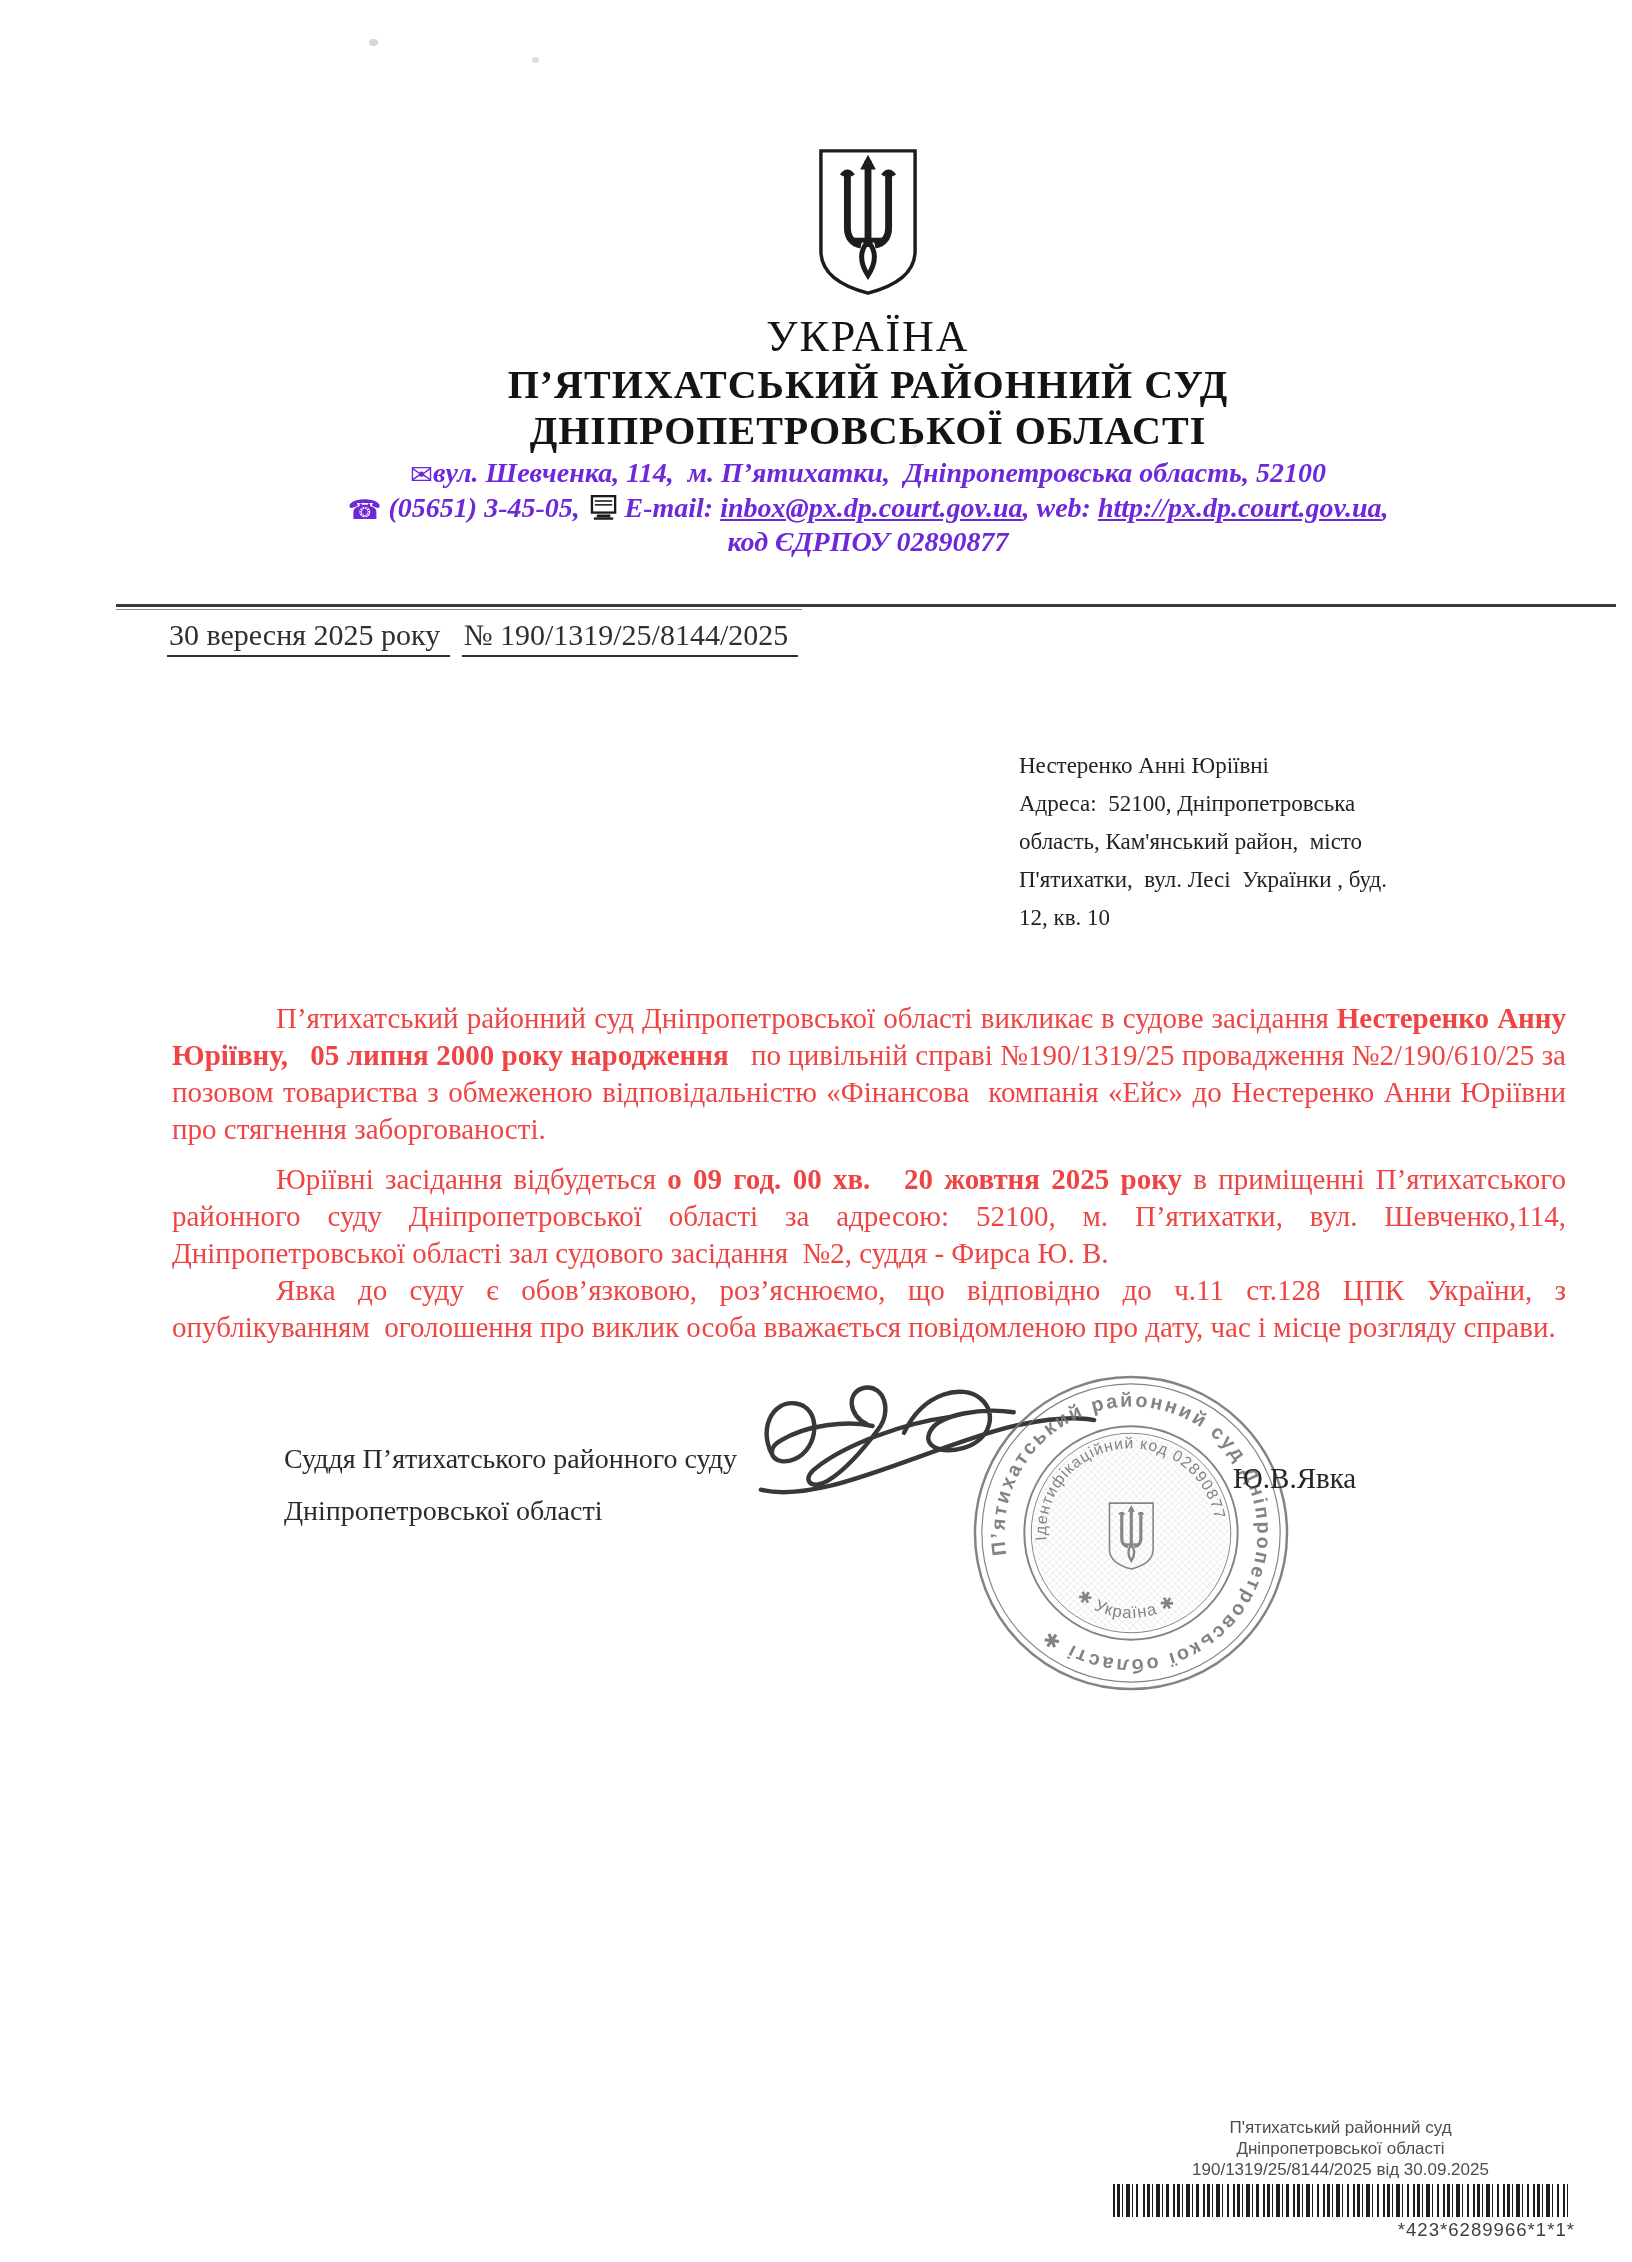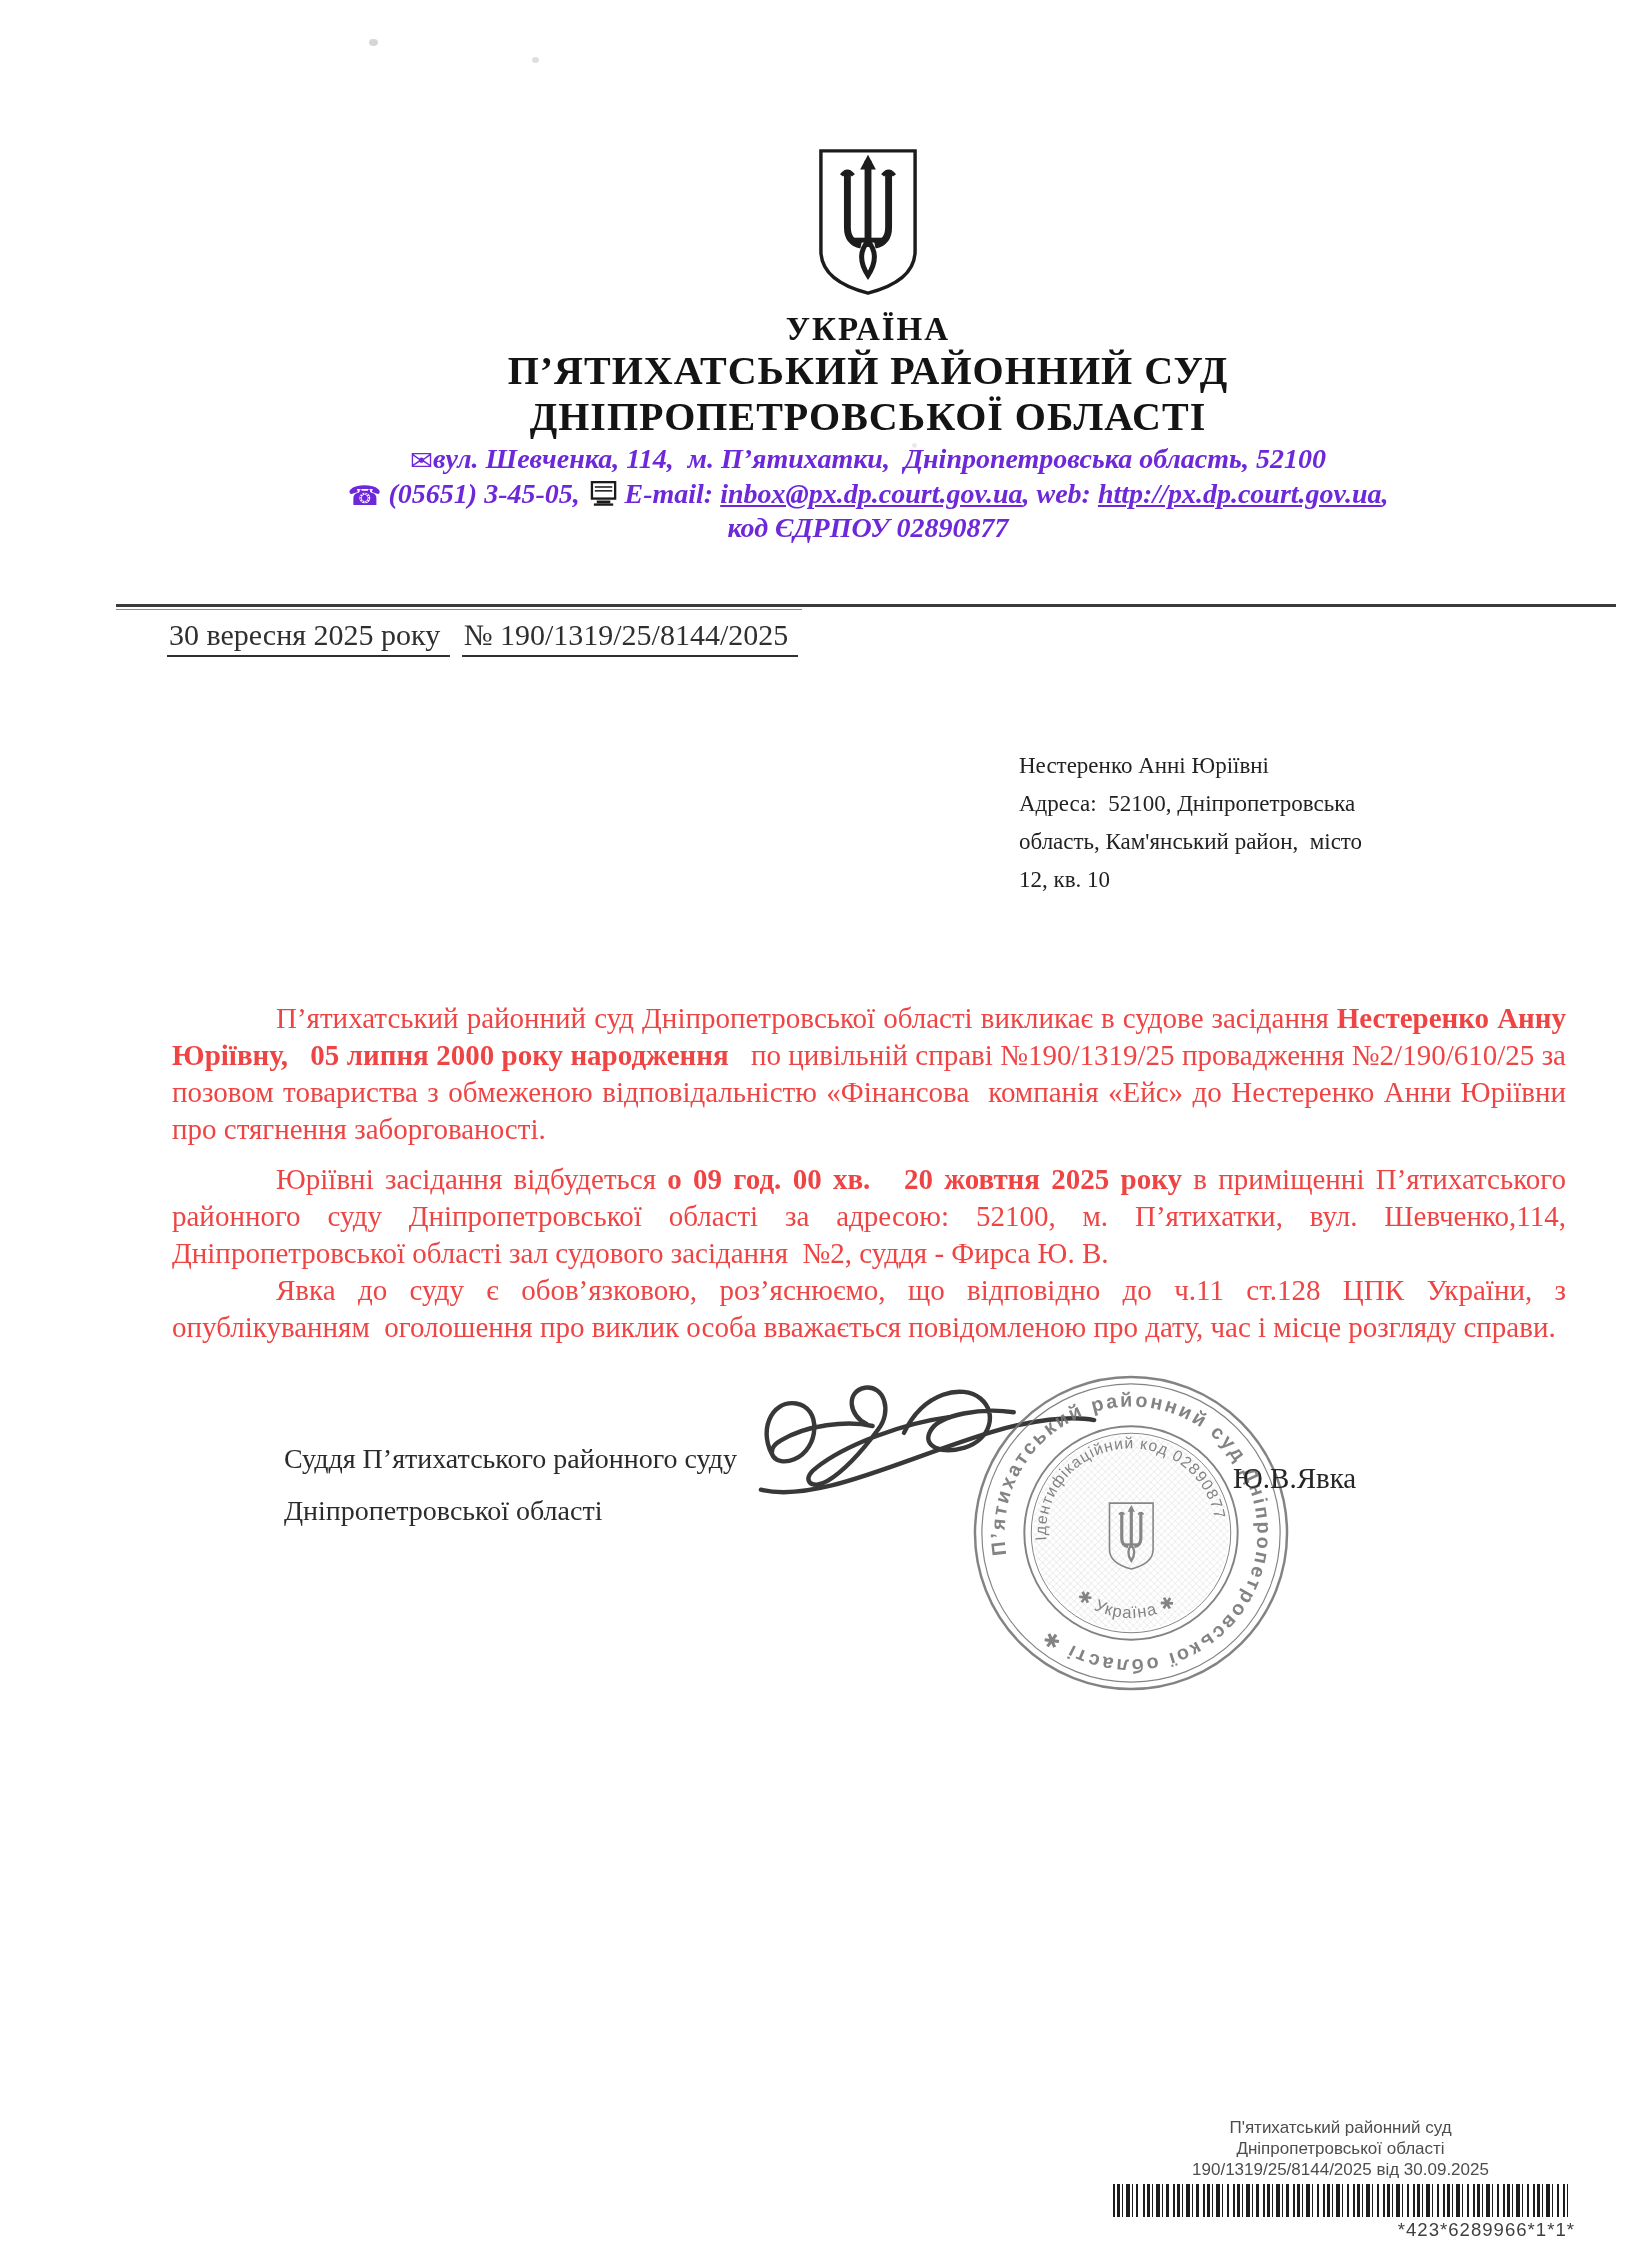--- a/index.html
+++ b/index.html
@@ -1,21 +1,21 @@
 <!DOCTYPE html>
 <html><head>
 <meta charset="utf-8">
 <style>
   html,body{margin:0;padding:0;background:#e8e8e8;}
   .page{position:relative;width:1633px;height:2262px;background:#ffffff;overflow:hidden;
         font-family:"Liberation Serif","DejaVu Serif",serif;color:#1e1e1e;margin:0 auto;}
   
   .letterhead{position:absolute;left:172px;top:145px;width:1392px;text-align:center;color:#141414;}
   .emblem{display:inline-block;}
-  .country{font-size:33px;font-weight:bold;letter-spacing:2px;margin-top:7.8px;}
+  .country{font-size:44px;font-weight:normal;letter-spacing:2px;margin-top:7.8px;}
   .court-line{font-size:40px;font-weight:bold;letter-spacing:1px;line-height:46px;}
   .contact{font-size:28px;font-weight:bold;font-style:italic;margin-top:2.9px;white-space:pre-wrap;color:#6d28d9;}
   .contact:first-of-type{margin-top:15.7px;}
   .contact .glyph-icon{font-style:normal;font-family:"DejaVu Sans",sans-serif;font-size:27.4px;position:relative;top:2px;}
   .u{text-decoration:underline;}
   .pc-icon{display:inline-block;vertical-align:-3.9px;margin:0 5.9px 0 9.8px;}
   
   .rule{position:absolute;left:116px;top:604px;width:1500px;height:2.9px;background:#3a3a3a;}
   .rule2{position:absolute;left:116px;top:609px;width:686px;height:1px;background:#8a8a8a;}
   .refline{position:absolute;left:167px;top:618px;font-size:30px;color:#2f2f2f;white-space:pre;}
@@ -98,21 +98,21 @@
           <rect x="4" y="23" width="20" height="2.4" fill="#1a1a1a"></rect>
         </svg><span>E-mail: </span><span class="u">inbox@px.dp.court.gov.ua</span><span>, web: </span><span class="u">http://px.dp.court.gov.ua</span><span>,</span></div>
 
     <div class="contact">код ЄДРПОУ 02890877</div>
   </div>
 
   <div class="rule"></div>
   <div class="rule2"></div>
   <div class="refline"><span class="useg">30 вересня 2025 року</span><span class="gap"></span><span class="useg">№ 190/1319/25/8144/2025</span></div>
 
-  <div class="recipient"><div>Нестеренко Анні Юріївні</div><div>Адреса:  52100, Дніпропетровська</div><div>область, Кам'янський район,  місто</div><div>12, кв. 10</div></div>
+  <div class="recipient"><div>Нестеренко Анні Юріївні</div><div>Адреса:  52100, Дніпропетровська</div><div>область, Кам'янський район,  місто</div><div>П'ятихатки,  вул. Лесі  Українки , буд.</div><div>12, кв. 10</div></div>
 
   <div class="bodytext">
     <p class="gap-after"><span>П’ятихатський районний суд Дніпропетровської області викликає в судове засідання </span><span class="b">Нестеренко Анну  Юріївну,   05 липня 2000 року народження</span><span>   по цивільній справі №190/1319/25 провадження №2/190/610/25 за позовом товариства з обмеженою відповідальністю «Фінансова  компанія «Ейс» до Нестеренко Анни Юріївни про стягнення заборгованості.</span></p>
     <p><span>Юріївні засідання відбудеться </span><span class="b">о 09 год. 00 хв.   20 жовтня 2025 року</span><span> в приміщенні П’ятихатського районного суду Дніпропетровської області за адресою: 52100, м. П’ятихатки, вул. Шевченко,114, Дніпропетровської області зал судового засідання  №2, суддя - Фирса Ю. В.</span></p>
     <p><span>Явка до суду є обов’язковою, роз’яснюємо, що відповідно до ч.11 ст.128 ЦПК України, з опублікуванням  оголошення про виклик особа вважається повідомленою про дату, час і місце розгляду справи.</span></p>
   </div>
 
   <div class="sig-title">
     <div>Суддя П’ятихатського районного суду</div>
     <div>Дніпропетровської області</div>

